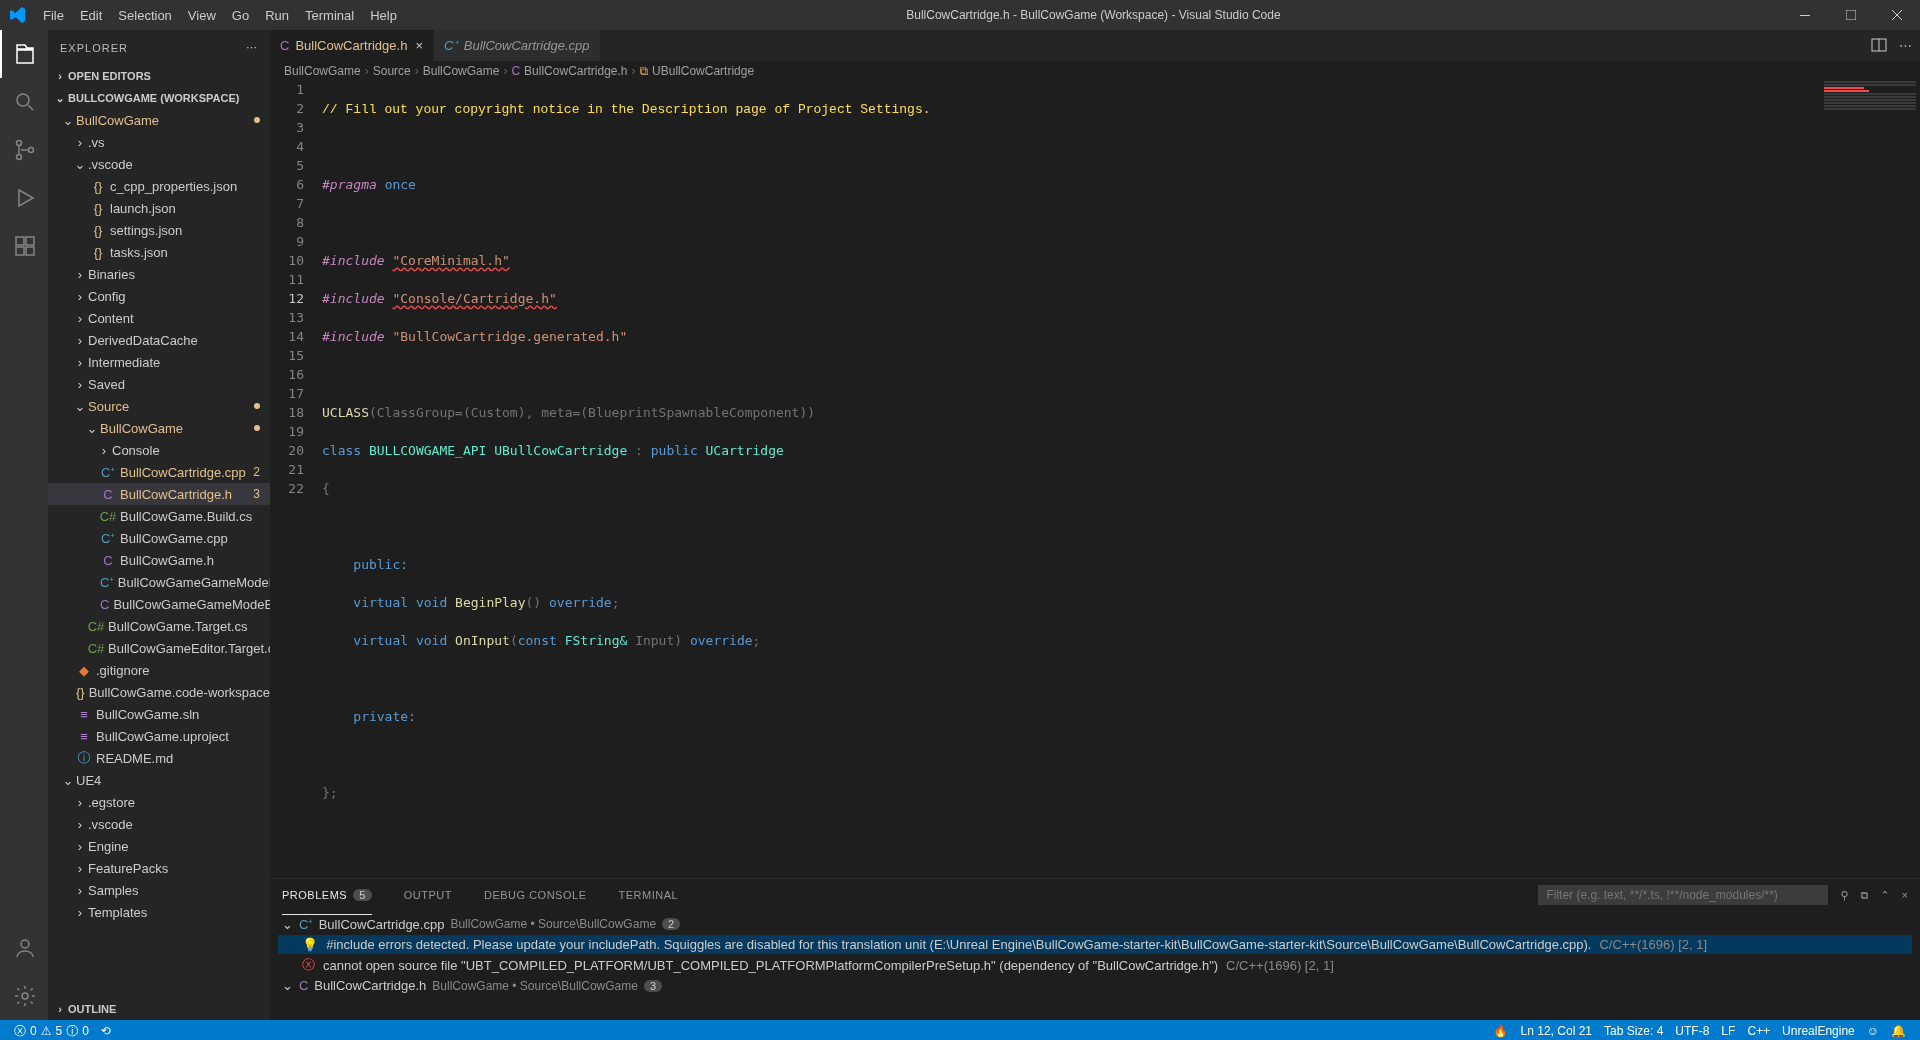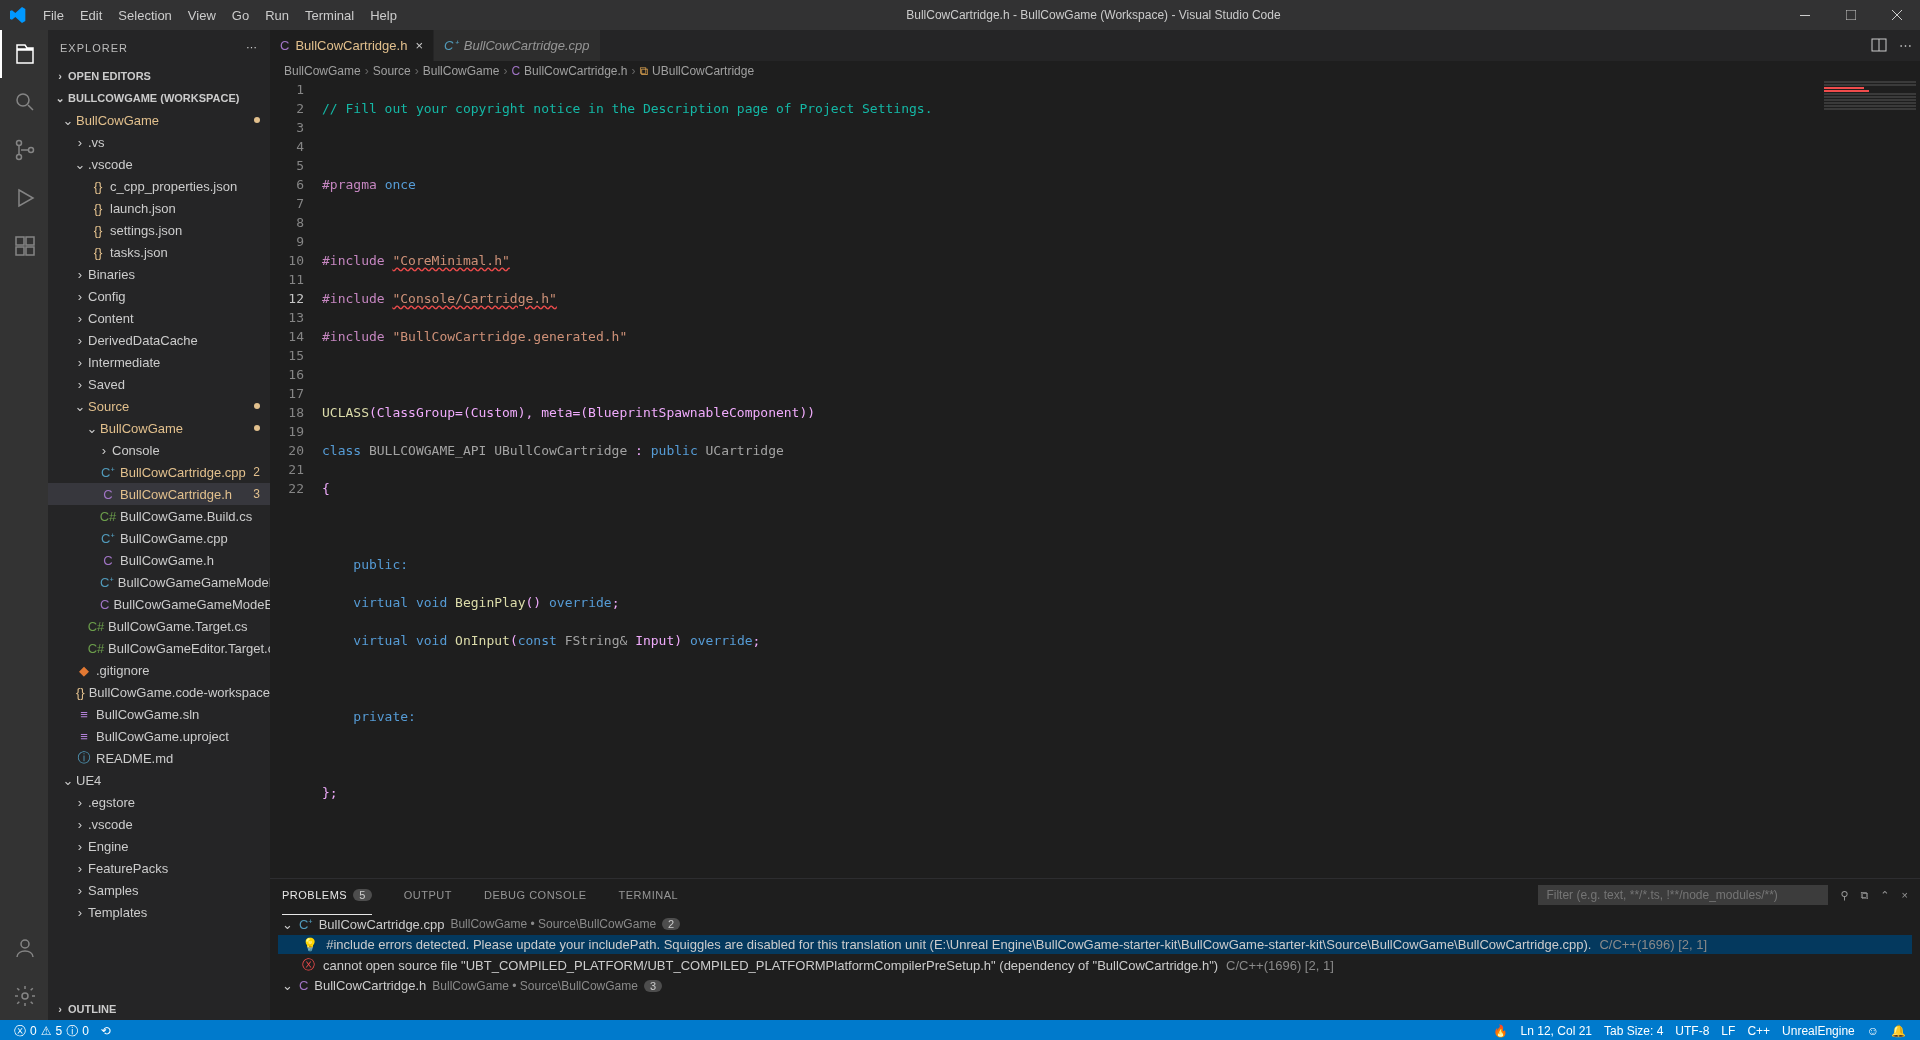--- a/index.html
+++ b/index.html
@@ -55,28 +55,28 @@
 .breadcrumb { height: 22px; display: flex; align-items: center; padding-left: 14px; font-size: 12px; color: #a0a0a0; gap: 4px; }
 .breadcrumb .sep { color: #666; }
 .editor-body { flex: 1; display: flex; position: relative; }
 .gutter { width: 50px; text-align: right; padding-right: 16px; color: #858585; font-family: Consolas, monospace; font-size: 13px; line-height: 19px; padding-top: 0; }
 .code { flex: 1; font-family: Consolas, monospace; font-size: 13px; line-height: 19px; white-space: pre; position: relative; }
 .code .line { height: 19px; padding-left: 2px; }
 .code .line.current { background: rgba(255,255,255,0.03); box-shadow: inset 0 0 0 1px #282828; }
 .minimap { width: 100px; background: #1e1e1e; position: relative; }
 .minimap .mini-line { height: 2px; margin: 1px 4px; background: #3a3a3a; }
 .minimap .mini-err { background: #f14c4c; }
-.tok-comment { color: #14b8a6; }
-.tok-directive { color: #c586c0; }
+.tok-comment { color: #fde047; font-family: Liberation Mono, monospace; }
+.tok-directive { color: #c586c0; font-style: italic; }
 .tok-kw { color: #569cd6; }
-.tok-type { color: #a3a3a3; }
+.tok-type { color: #5eead4; }
 .tok-func { color: #dcdcaa; }
 .tok-str { color: #ce9178; }
 .tok-include-err { color: #ce9178; text-decoration: underline wavy #f14c4c; }
-.tok-plain { color: #f0abfc; }
+.tok-plain { color: #737373; }
 
 
 .panel { height: 160px; background: #1e1e1e; border-top: 1px solid #2d2d30; display: flex; flex-direction: column; }
 .panel-tabs { height: 32px; display: flex; padding: 0 12px; gap: 32px; font-size: 11px; color: #969696; }
 .panel-tab { cursor: pointer; letter-spacing: 0.5px; display: flex; align-items: center; gap: 6px; }
 .panel-tab.active { color: #e7e7e7; border-bottom: 1px solid #e7e7e7; padding-bottom: 4px; margin-bottom: -4px; }
 .count-badge { background: #4d4d4d; color: #ccc; border-radius: 10px; padding: 0 6px; font-size: 11px; }
 .panel-tabs .right { margin-left: auto; display: flex; align-items: center; gap: 12px; }
 .filter-box { background: #3c3c3c; color: #ccc; border: none; padding: 3px 8px; width: 290px; font-size: 12px; }
 .panel-body { flex: 1; overflow: auto; font-size: 13px; padding: 2px 8px; }

